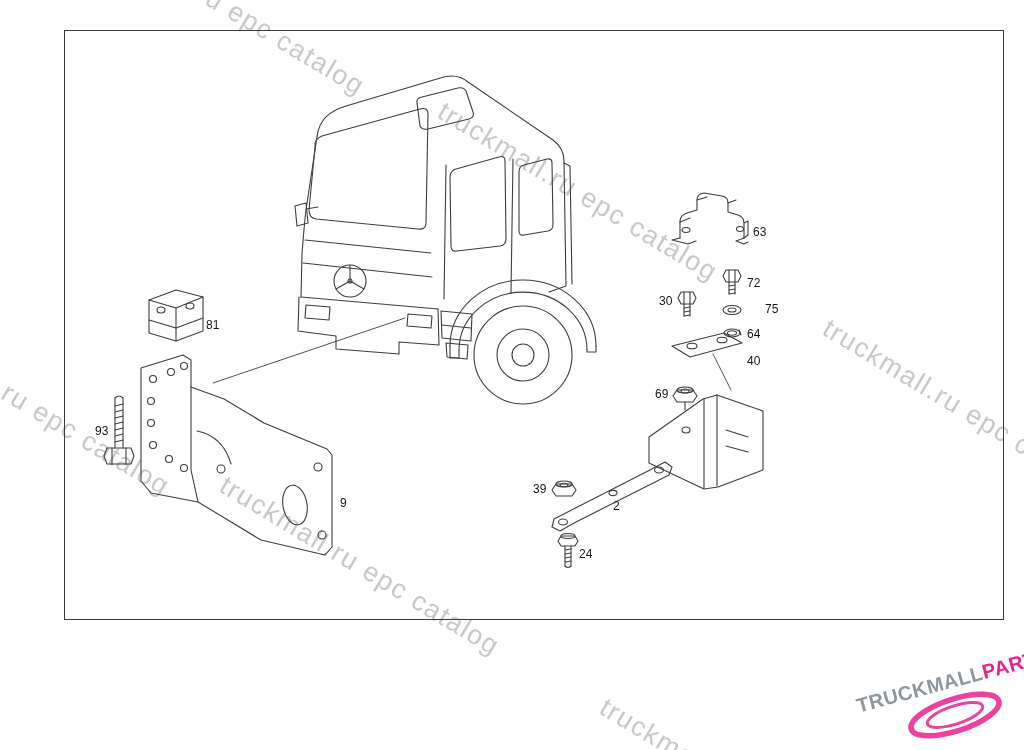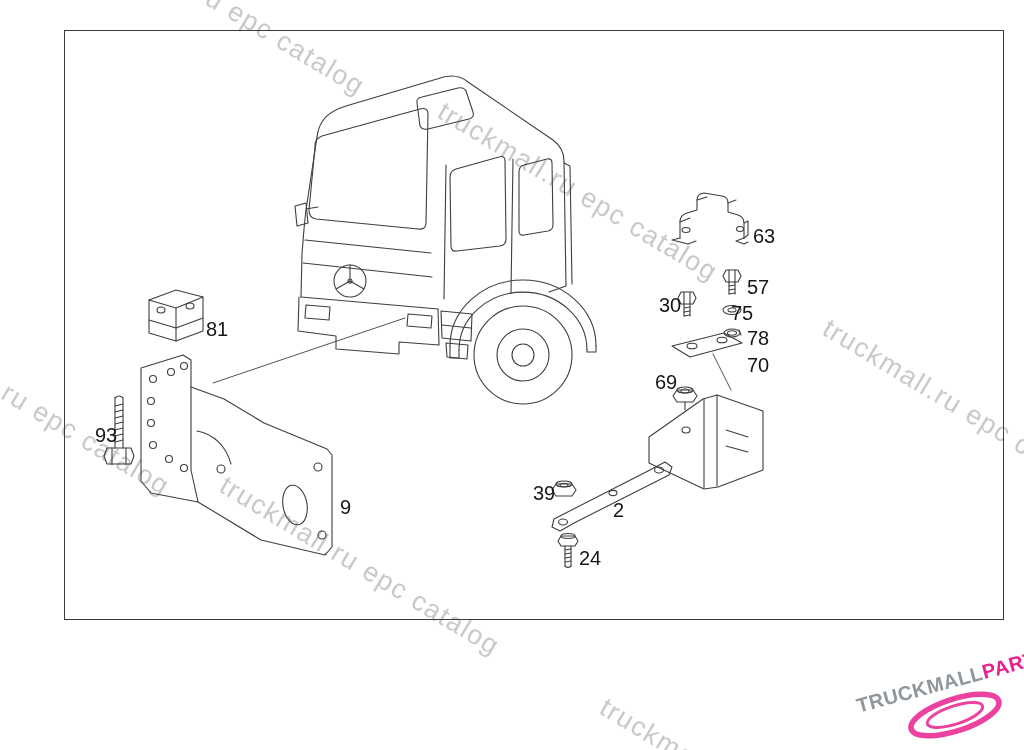--- a/index.html
+++ b/index.html
@@ -13,21 +13,21 @@
     color:var(--wm-color,#c8c8c8);
     transform:rotate(31deg);transform-origin:0 0;
     user-select:none;pointer-events:none;
   }
   .frame{
     position:absolute;left:64px;top:30px;width:938px;height:588px;
     border:1px solid #3b3b3b;background:transparent;
   }
   svg.drawing{position:absolute;left:0;top:0;}
   .part-label{
-    position:absolute;font-size:20px;color:#161616;line-height:1;
+    position:absolute;font-size:12px;color:#161616;line-height:1;
   }
   .logo-text{
     position:absolute;left:857px;top:695px;
     transform:rotate(-15deg);transform-origin:0 50%;
     font-weight:bold;font-size:20px;letter-spacing:.5px;white-space:nowrap;
   }
   .logo-text .gray{color:var(--logo-primary,#8f969c);}
   .logo-text .pink{color:var(--logo-accent,#e9218f);}
   .logo-swoosh{position:absolute;left:893px;top:684px;opacity:.85;}
 </style>
@@ -208,26 +208,26 @@
       <path d="M565,566 Q568,569 571,566"></path>
     </g>
 
   </g>
 </svg>
 
 <div class="part-label" style="left:206px;top:319px">81</div>
 <div class="part-label" style="left:95px;top:425px">93</div>
 <div class="part-label" style="left:340px;top:497px">9</div>
 <div class="part-label" style="left:753px;top:226px">63</div>
-<div class="part-label" style="left:747px;top:277px">57</div>
-<div class="part-label" style="left:731px;top:303px">75</div>
-<div class="part-label" style="left:747px;top:328px">78</div>
-<div class="part-label" style="left:747px;top:355px">70</div>
+<div class="part-label" style="left:747px;top:277px">72</div>
+<div class="part-label" style="left:765px;top:303px">75</div>
+<div class="part-label" style="left:747px;top:328px">64</div>
+<div class="part-label" style="left:747px;top:355px">40</div>
 <div class="part-label" style="left:659px;top:295px">30</div>
-<div class="part-label" style="left:655px;top:372px">69</div>
+<div class="part-label" style="left:655px;top:388px">69</div>
 <div class="part-label" style="left:533px;top:483px">39</div>
 <div class="part-label" style="left:613px;top:500px">2</div>
 <div class="part-label" style="left:579px;top:548px">24</div>
 
 <svg class="logo-swoosh" width="125" height="62" viewBox="0 0 125 62">
   <g transform="rotate(-18 62 31)" fill="none" style="stroke:var(--logo-accent,#e9218f)">
     <ellipse cx="62" cy="31" rx="46" ry="16" stroke-width="5.5"></ellipse>
     <ellipse cx="62" cy="31" rx="29" ry="9" stroke-width="3"></ellipse>
   </g>
 </svg>

